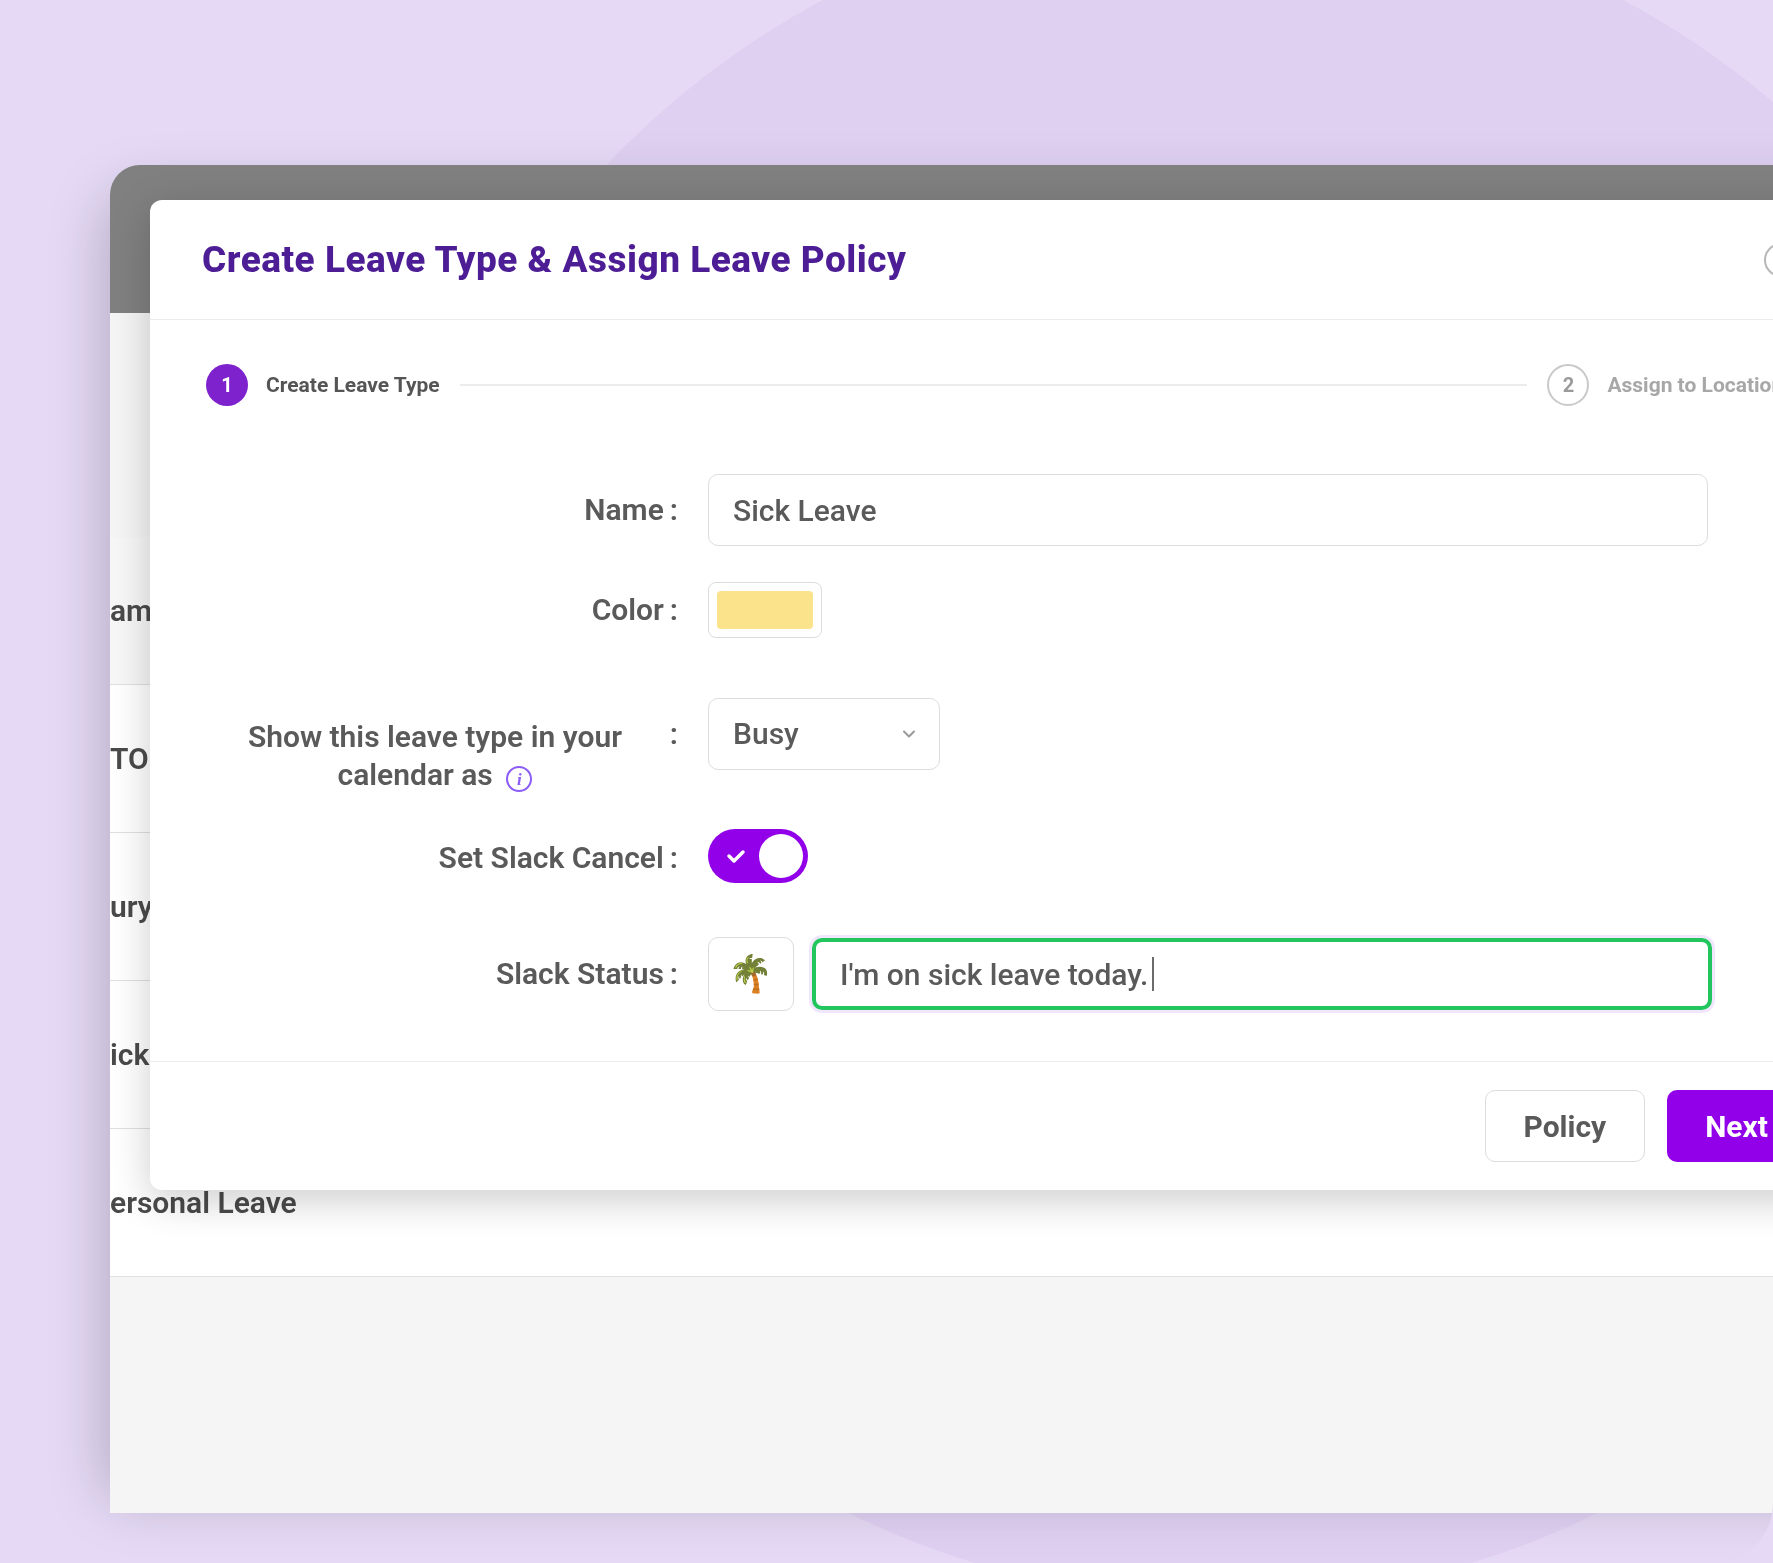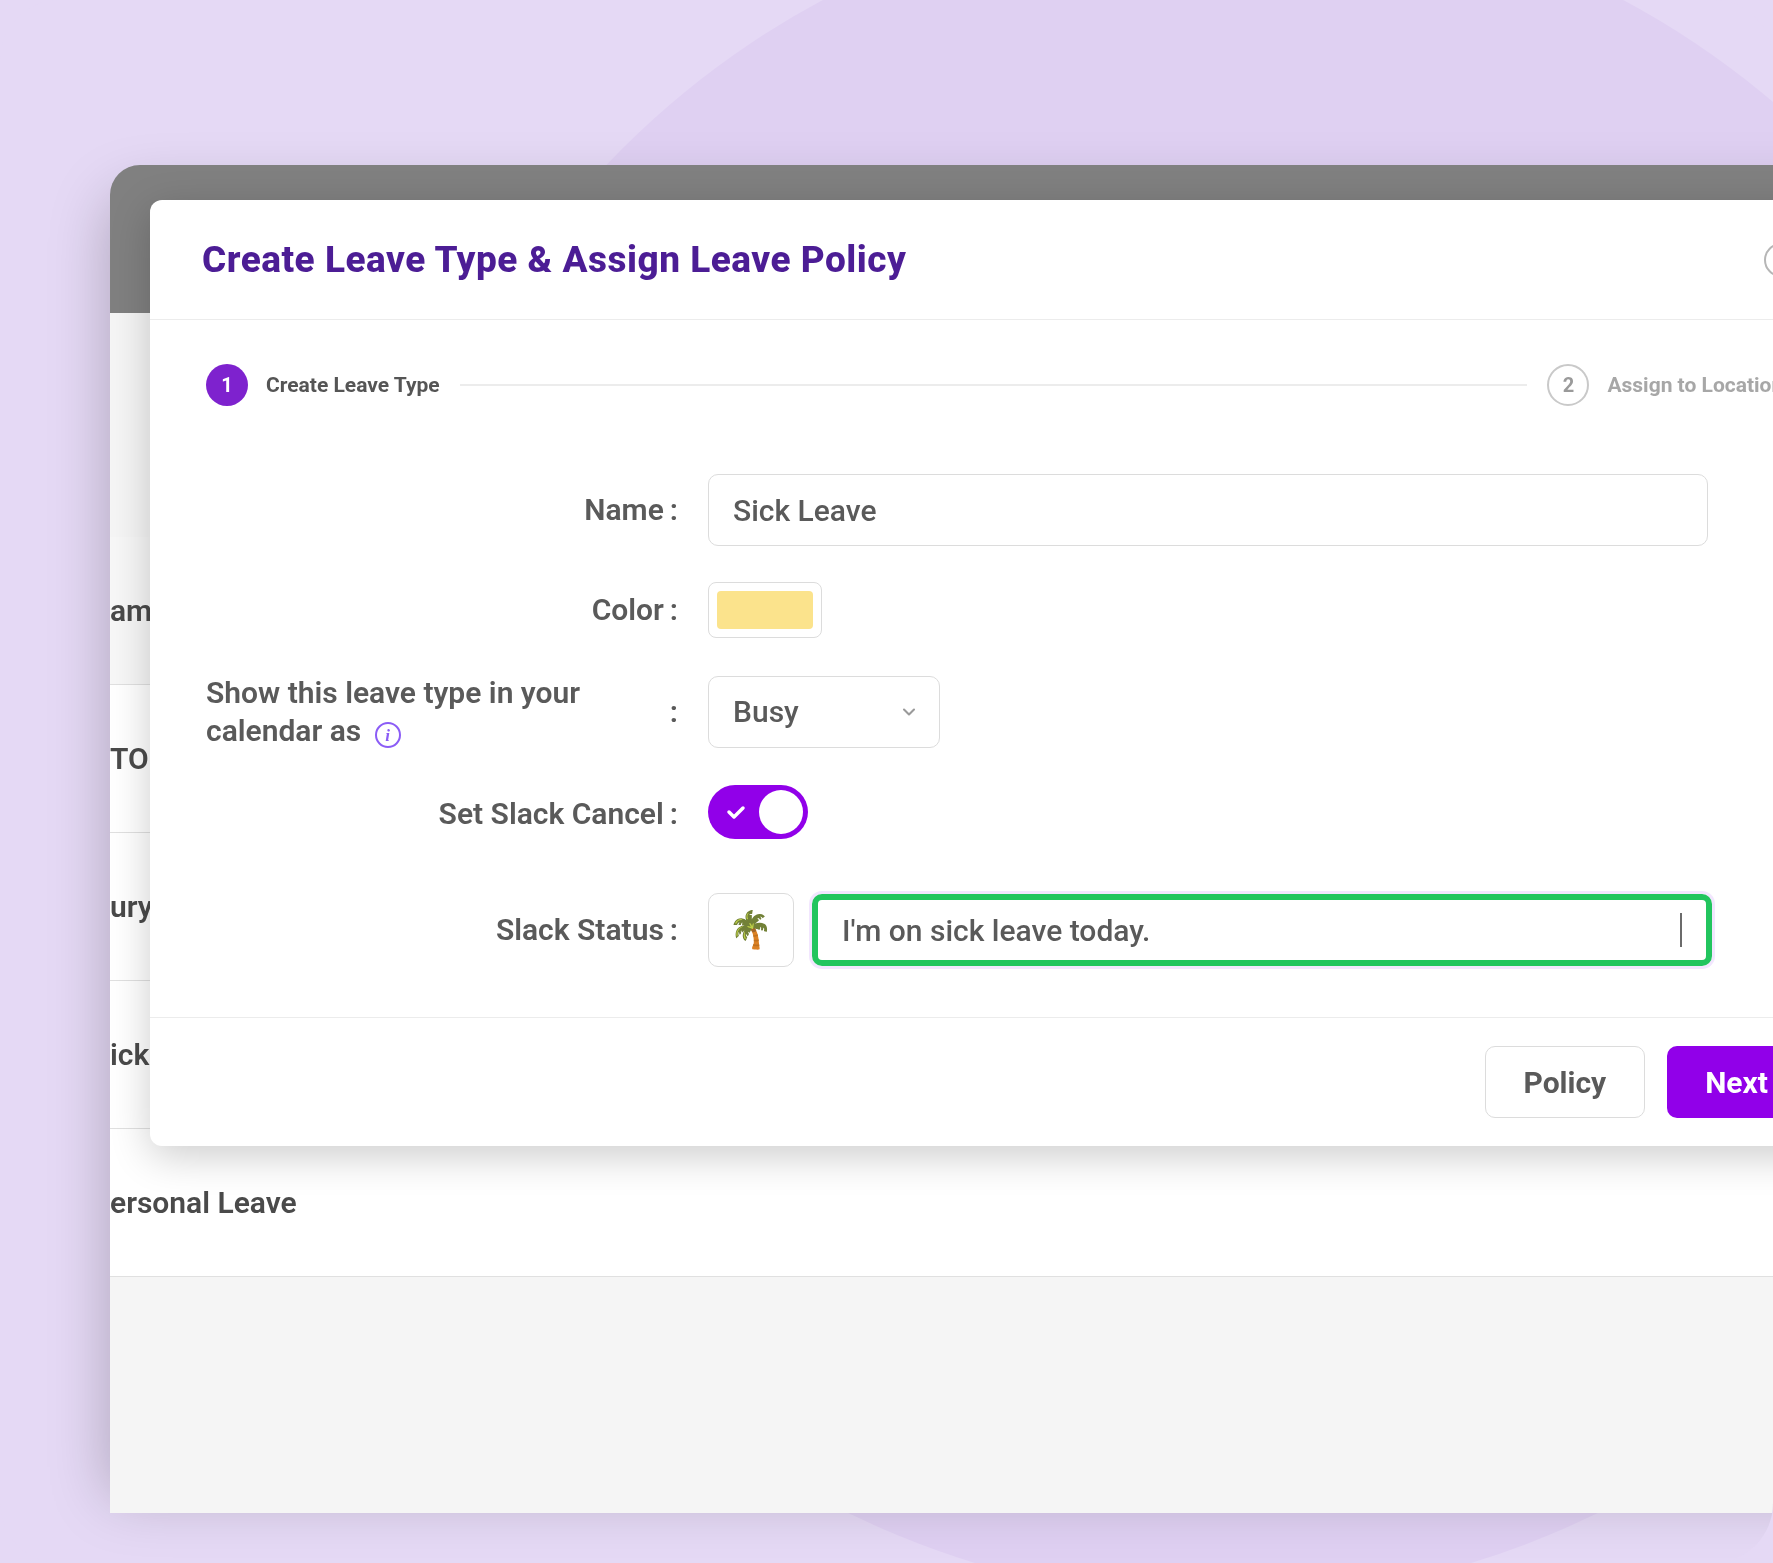--- a/index.html
+++ b/index.html
@@ -143,21 +143,21 @@
     padding-right: 8px;
     font-size: 30px;
     font-weight: 600;
     color: #5a5a5a;
     display: flex;
     align-items: center;
     justify-content: flex-end;
     gap: 6px;
     line-height: 1.25;
   }
-  .label-col .multiline { text-align: left; }
+  .label-col .multiline { text-align: center; margin-top: 44px; }
   .colon { color: #5a5a5a; }
   .info-icon {
     display: inline-flex;
     width: 26px;
     height: 26px;
     border: 2.5px solid #8b5cf6;
     border-radius: 50%;
     align-items: center;
     justify-content: center;
     color: #8b5cf6;
@@ -175,23 +175,22 @@
     border: 1.5px solid #dcdcdc;
     border-radius: 10px;
     padding: 0 24px;
     font-size: 30px;
     color: #5a5a5a;
     font-weight: 500;
     font-family: inherit;
     outline: none;
   }
   .text-input.focused {
-    border: 6px solid #22c55e;
+    border: 4px solid #22c55e;
     box-shadow: 0 0 0 3px rgba(168,85,247,0.15);
-    justify-content: space-between;
   }
   .color-swatch-wrap {
     display: inline-flex;
     border: 1.5px solid #dcdcdc;
     border-radius: 8px;
     padding: 8px;
   }
   .color-swatch {
     width: 96px;
     height: 38px;

